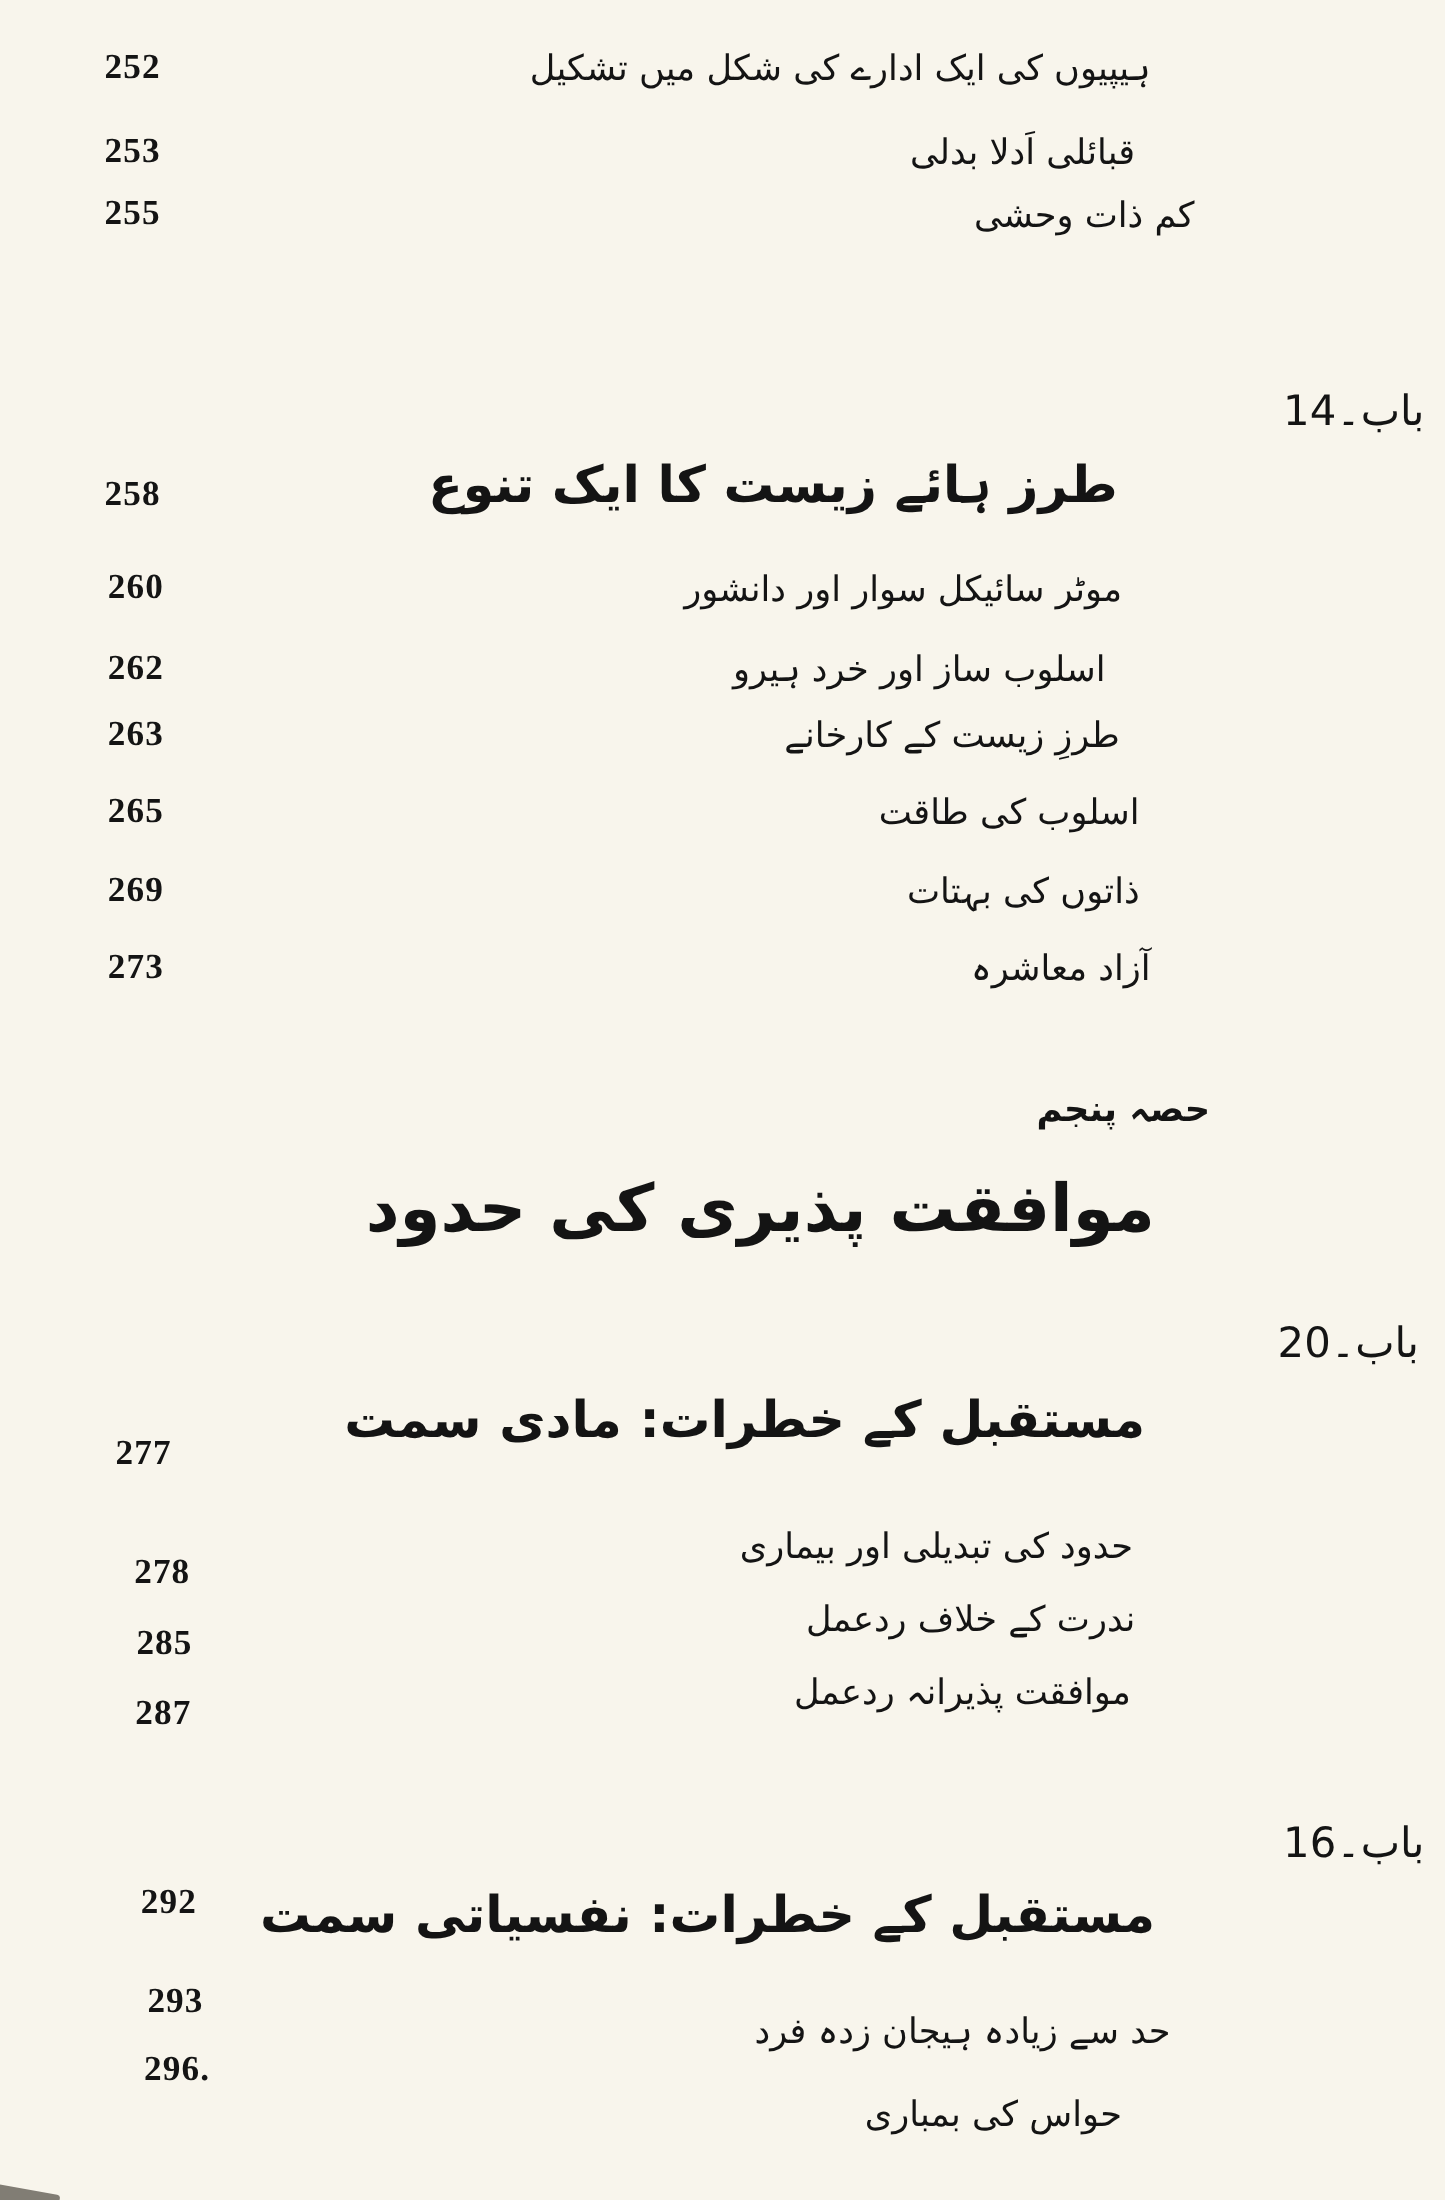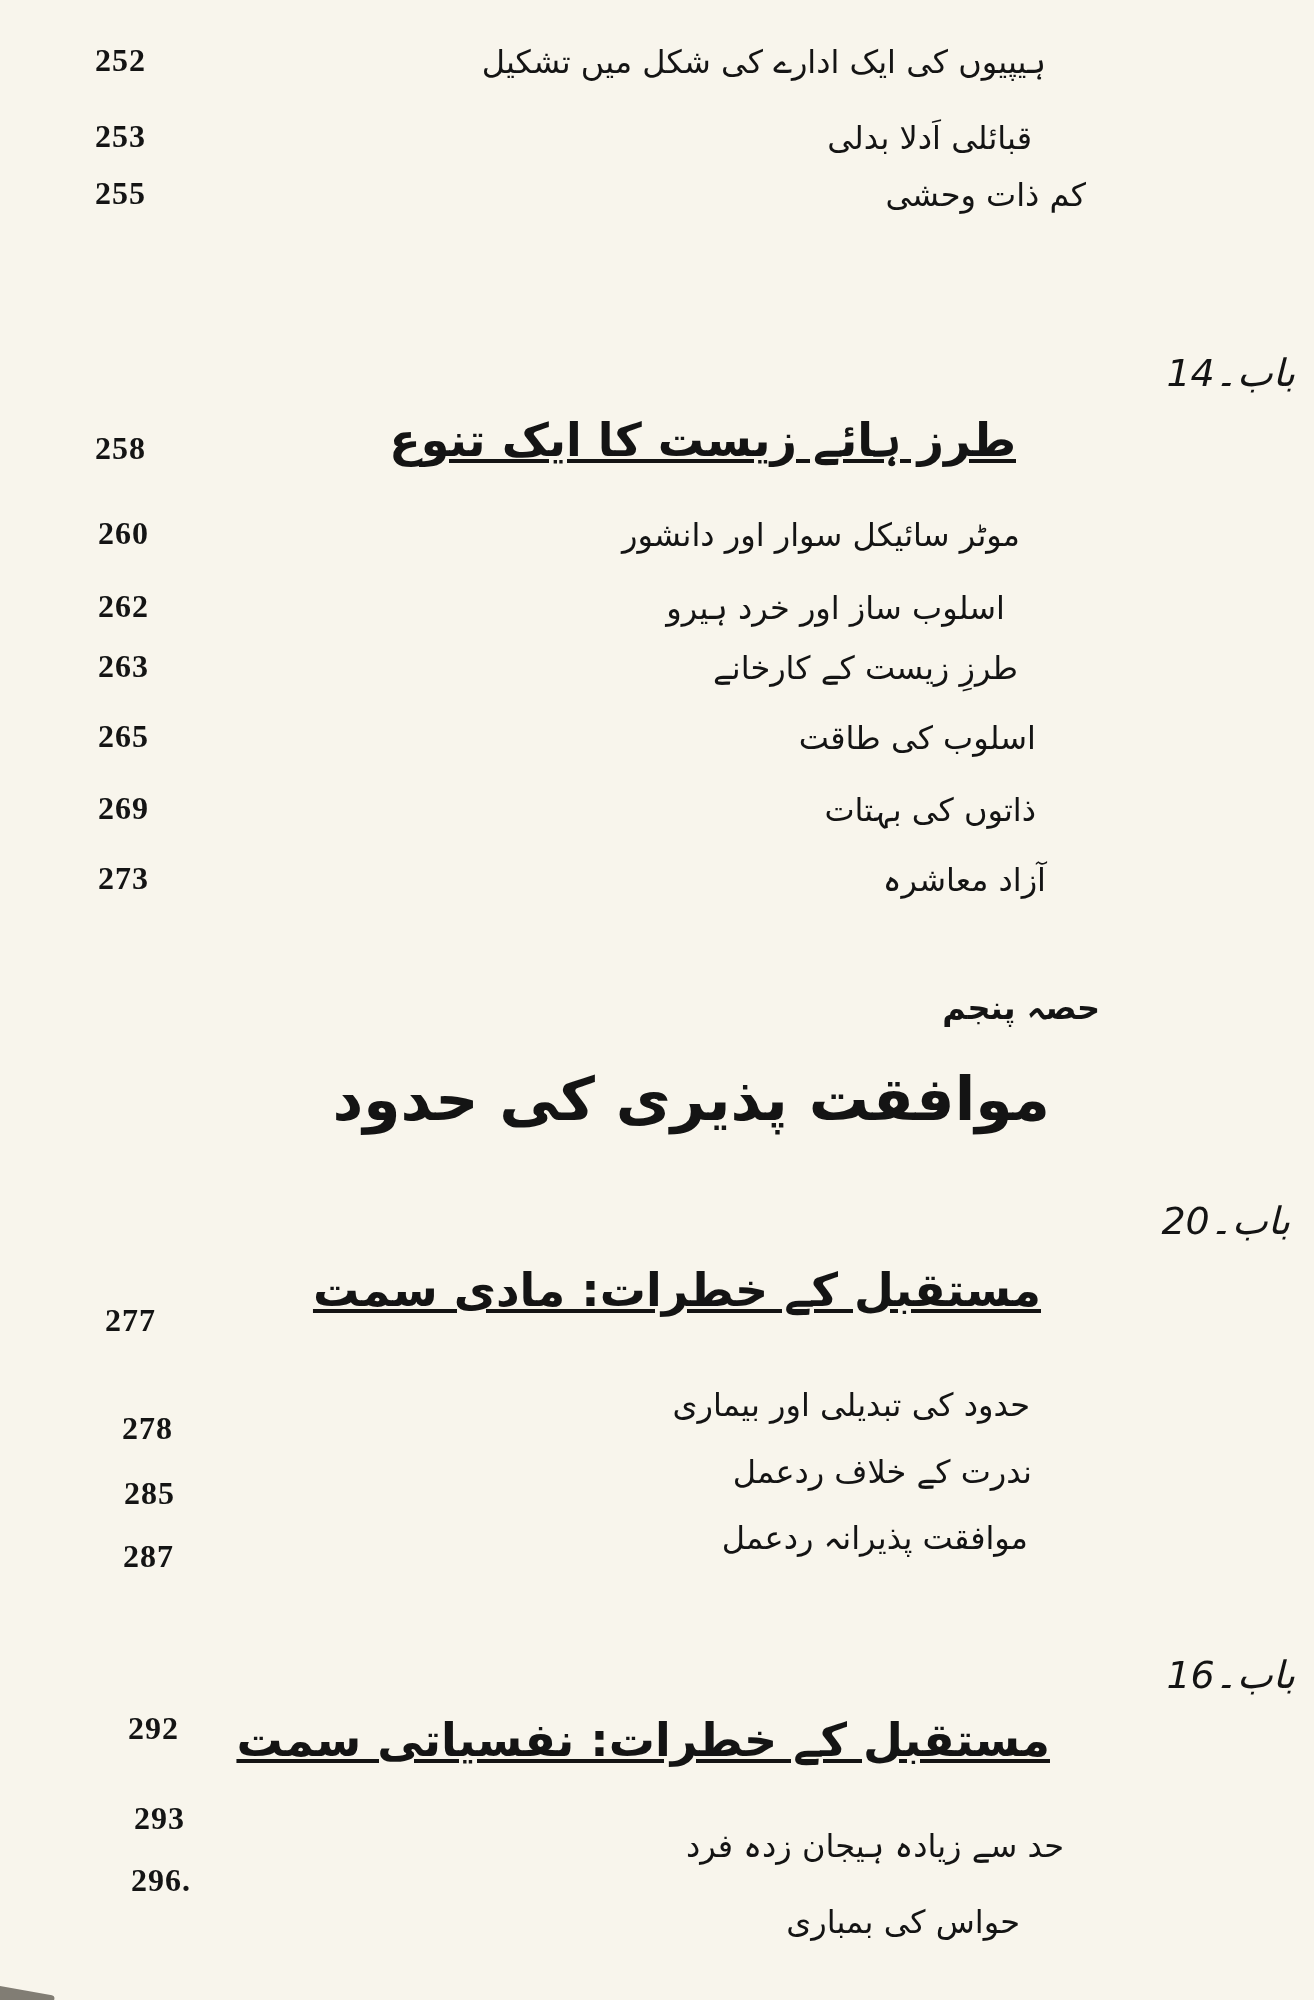--- a/index.html
+++ b/index.html
@@ -21,22 +21,22 @@
     color:#141414;letter-spacing:1px;
     white-space:nowrap;
   }
   .txt{
     position:absolute;top:0;
     direction:rtl;unicode-bidi:embed;
     white-space:nowrap;line-height:1.25;
     color:#141414;
   }
   .entry{font-size:32px;}
-  .chapter{font-size:38px;font-style:italic;}
-  .big{font-size:46px;font-weight:bold;text-decoration:underline;}
+  .chapter{font-size:38px;}
+  .big{font-size:46px;font-weight:bold;}
   .part-head{font-size:32px;font-weight:bold;}
   .part-title{font-size:60px;font-weight:bold;}
   .corner-smudge{
     position:absolute;left:-10px;bottom:-6px;
     width:64px;height:16px;background:#59544c;
     transform:rotate(10deg);opacity:.75;border-radius:3px;
   }
 </style>
 </head>
 <body>

